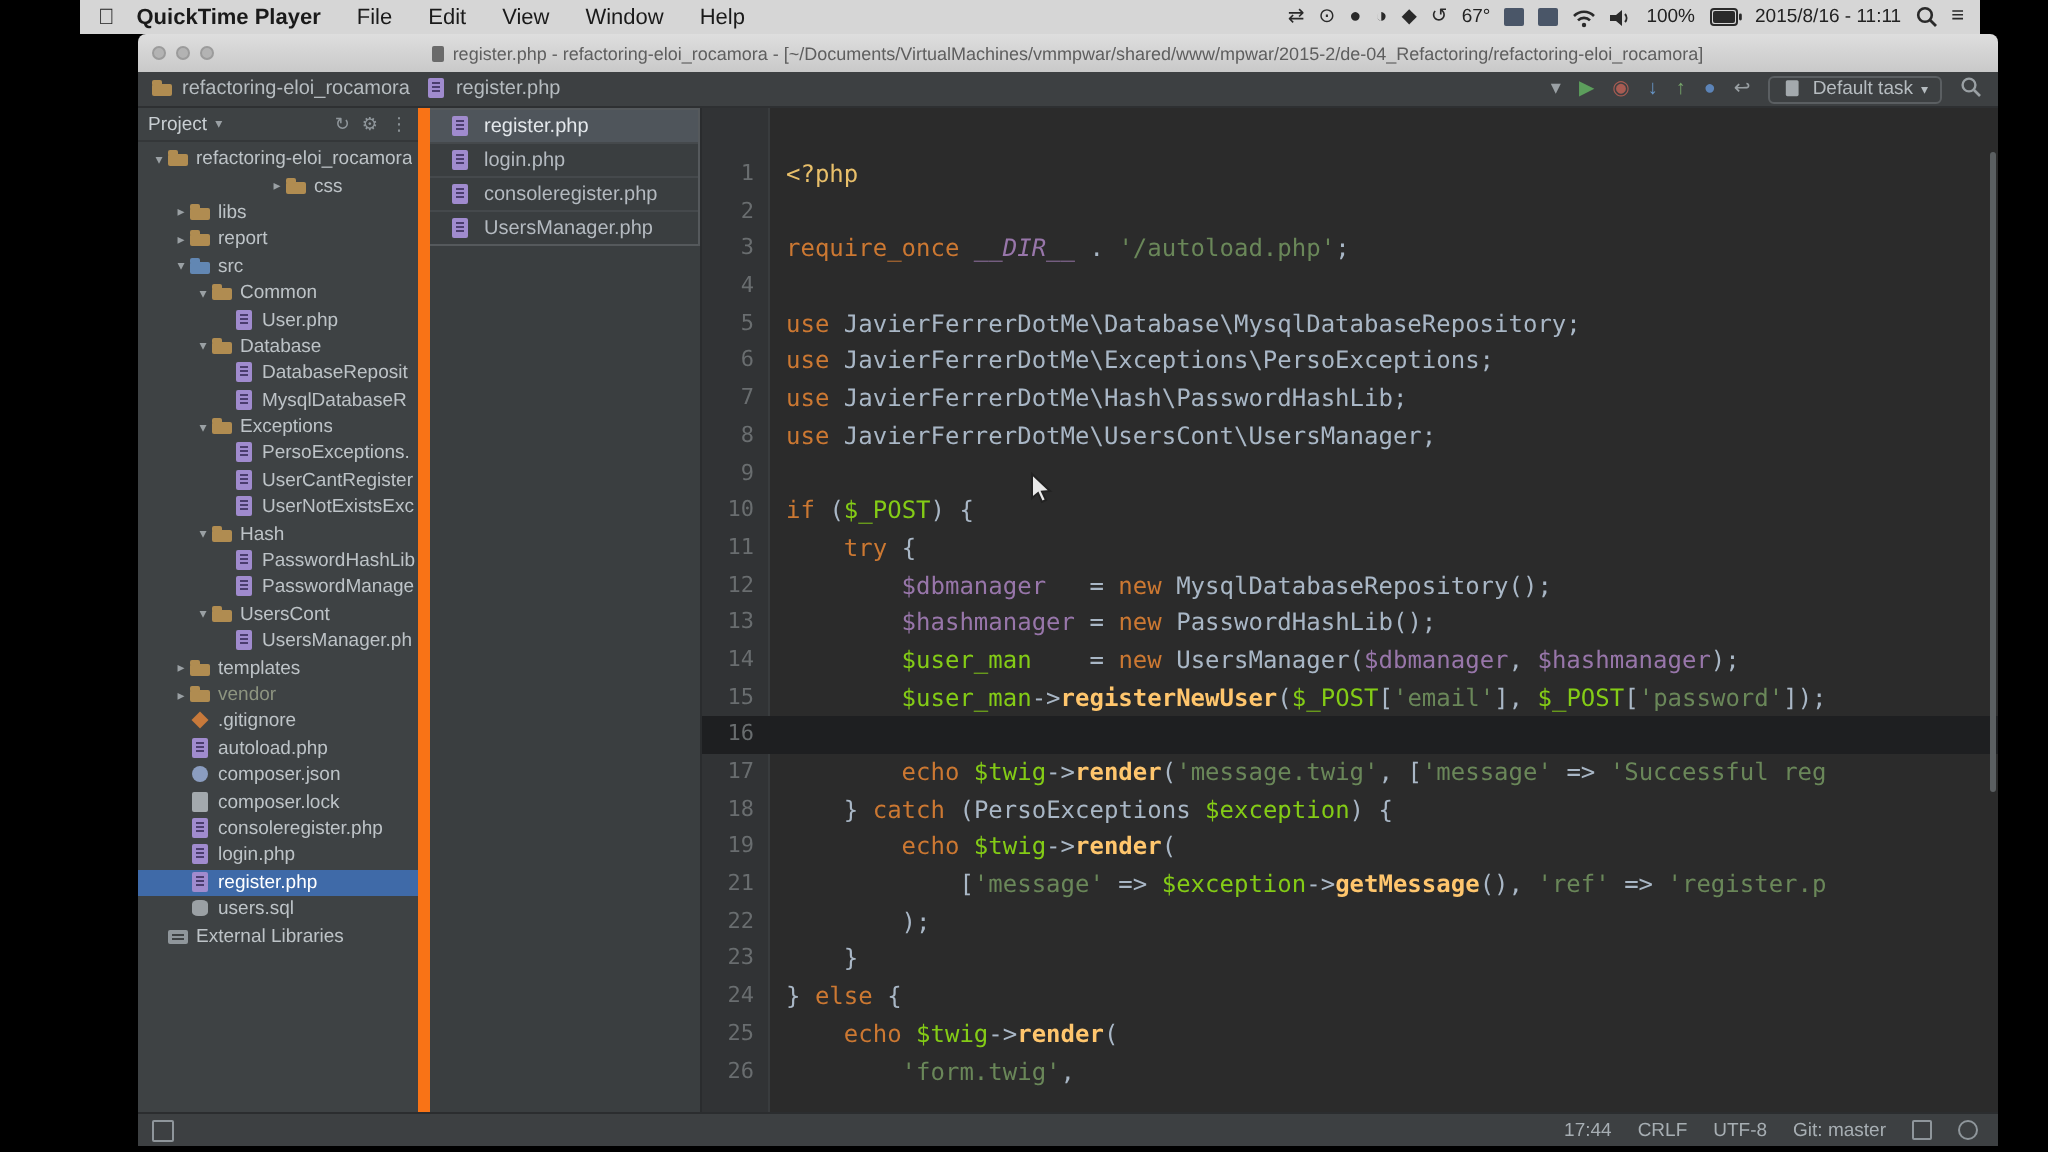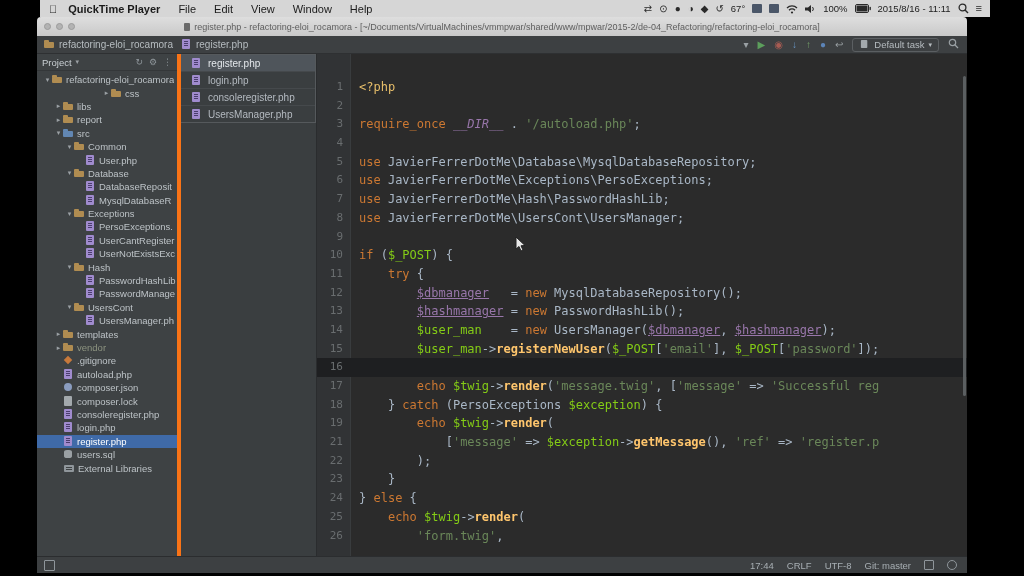--- a/index.html
+++ b/index.html
@@ -12,21 +12,21 @@
   .apple{font-size:11px;margin:0 8px 0 9px}
   .mitem{padding:0 9px;white-space:nowrap}
   .mitem.bold{font-weight:bold;padding-left:3px}
   .mright{margin-left:auto;display:flex;align-items:center;gap:7px;padding-right:8px;font-size:10px}
   .micon{font-size:10px;color:#2a2a2a;line-height:1}
   .mtext{font-size:9.5px;color:#222;white-space:nowrap}
   .meter{display:inline-block;width:10px;height:9px;background:#4a5668;border-radius:1px}
   .msvg{display:block}
 
   
-  .window{position:absolute;left:37px;top:17px;width:930px;height:556px;display:flex;flex-direction:column}
+  .window{position:absolute;left:69px;top:17px;width:930px;height:556px;display:flex;flex-direction:column}
   .titlebar{height:19px;background:linear-gradient(#dedede,#c9c9c9);border-radius:4px 4px 0 0;
             position:relative;display:flex;align-items:center;flex:none}
   .tl{display:flex;gap:5px;margin-left:7px}
   .tl span{width:7px;height:7px;border-radius:50%;background:#b3b3b3;border:1px solid #9b9b9b;box-sizing:border-box}
   .title{position:absolute;left:95px;right:95px;text-align:center;font-size:9px;color:#5e5e5e;
          white-space:nowrap;overflow:hidden}
   .titledoc{display:inline-block;width:6px;height:8px;background:#6a6a6a;border-radius:1px;
             vertical-align:-1px;margin-right:4px}
 
   .toolbar{height:17px;background:#3d4042;border-bottom:1px solid #2e3032;display:flex;
@@ -34,21 +34,21 @@
   .crumb{display:flex;align-items:center;gap:4px;margin-left:7px}
   .crumbsep{color:#7d8387;font-size:8px}
   .tbright{margin-left:auto;display:flex;align-items:center;gap:9px;margin-right:8px}
   .tbi{font-size:10px;line-height:1;color:#9aa0a4}
   .taskbox{display:flex;align-items:center;gap:4px;border:1px solid #5b5f62;border-radius:3px;
            padding:0 6px;height:12px;font-size:9.5px;color:#b6bcc0}
 
   .main{flex:1;display:flex;min-height:0}
 
   
-  .projpanel{width:140px;background:#3e4244;border-right:4px solid #f97316;display:flex;
+  .projpanel{width:140px;background:#3e4244;border-right:6px solid #f97316;display:flex;
              flex-direction:column;font-size:9.5px;color:#bdc3c7;flex:none}
   .projhead{height:16px;display:flex;align-items:center;gap:4px;padding:0 5px;
             border-bottom:1px solid #343739;color:#c9cfd3;flex:none}
   .phcaret{font-size:7px;color:#9aa0a4}
   .phicons{margin-left:auto;display:flex;gap:6px;color:#8f969b;font-size:9px}
   .tree{flex:1;overflow:hidden;padding-top:2px}
   .trow{height:13.4px;display:flex;align-items:center;white-space:nowrap;overflow:hidden}
   .trow.sel{background:#3f6aa8;color:#fff}
   .trow.dim .tlabel{color:#8d9480}
   .chev{width:9px;font-size:7px;color:#9aa0a4;text-align:center;flex:none}
@@ -80,21 +80,21 @@
   .editor{flex:1;background:#2b2b2b;position:relative;overflow:hidden;
           font-family:"DejaVu Sans Mono",monospace;font-size:12px}
   .gutterbg{position:absolute;left:0;top:0;bottom:0;width:33px;background:#313335;border-right:1px solid #393c3e}
   .code{position:absolute;left:0;top:24px;right:0}
   .cl{height:18.7px;line-height:18.7px;display:flex;white-space:pre}
   .cl.cur{background:#1e1f21}
   .ln{width:26px;flex:none;text-align:right;padding-right:7px;color:#696d6f;font-size:11px}
   .ct{padding-left:9px;overflow:hidden}
   .c-txt{color:#a9b7c6}.c-kw{color:#cc7832}.c-str{color:#6a8759}
   .c-stru{color:#6a8759;text-decoration:underline}
-  .c-var{color:#84cc16}.c-varu{color:#9876aa;text-decoration:underline}
+  .c-var{color:#84cc16}.c-varu{color:#9876aa;}
   .c-fn{color:#ffc66d;font-weight:bold}.c-tag{color:#e8bf6a}
   .c-cons{color:#9876aa;font-style:italic}
   .scrollthumb{position:absolute;right:1px;top:22px;width:3px;height:320px;background:#5b5f61;border-radius:2px}
 
   
   .statusbar{height:16px;background:#3d4042;border-top:1px solid #2b2d2f;display:flex;
              align-items:center;font-size:9.5px;color:#a7aeb3;flex:none}
   .sbtoggle{width:9px;height:9px;border:1px solid #8f969b;margin-left:7px;border-radius:1px}
   .sbright{margin-left:auto;display:flex;gap:13px;align-items:center;margin-right:10px}
   .sbicon{width:8px;height:8px;border:1px solid #8f969b;border-radius:50%}
@@ -348,21 +348,21 @@
           <div class="trow sel" style="padding-left: 17px;">
             <span class="chev"></span>
             <span class="ico i-file-php"></span>
             <span class="tlabel">register.php</span>
           </div>
           <div class="trow" style="padding-left: 17px;">
             <span class="chev"></span>
             <span class="ico i-file-sql"></span>
             <span class="tlabel">users.sql</span>
           </div>
-          <div class="trow" style="padding-left: 18px;">
+          <div class="trow" style="padding-left: 6px;">
             <span class="chev"></span>
             <span class="ico i-lib"></span>
             <span class="tlabel">External Libraries</span>
           </div>
         </div>
     </div>
 
     <div class="tabstrip">
       <div class="tabsbox">
           <div class="vtab active">

